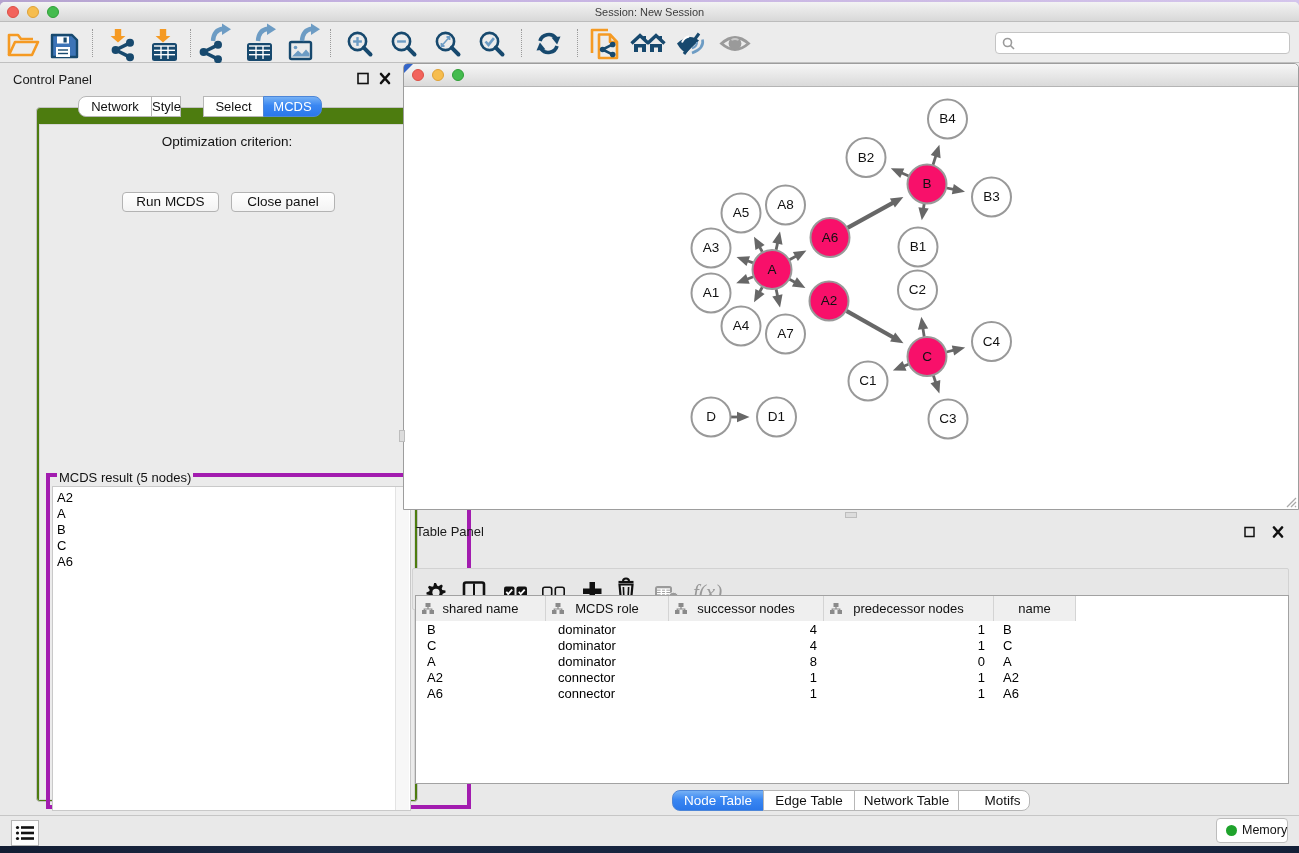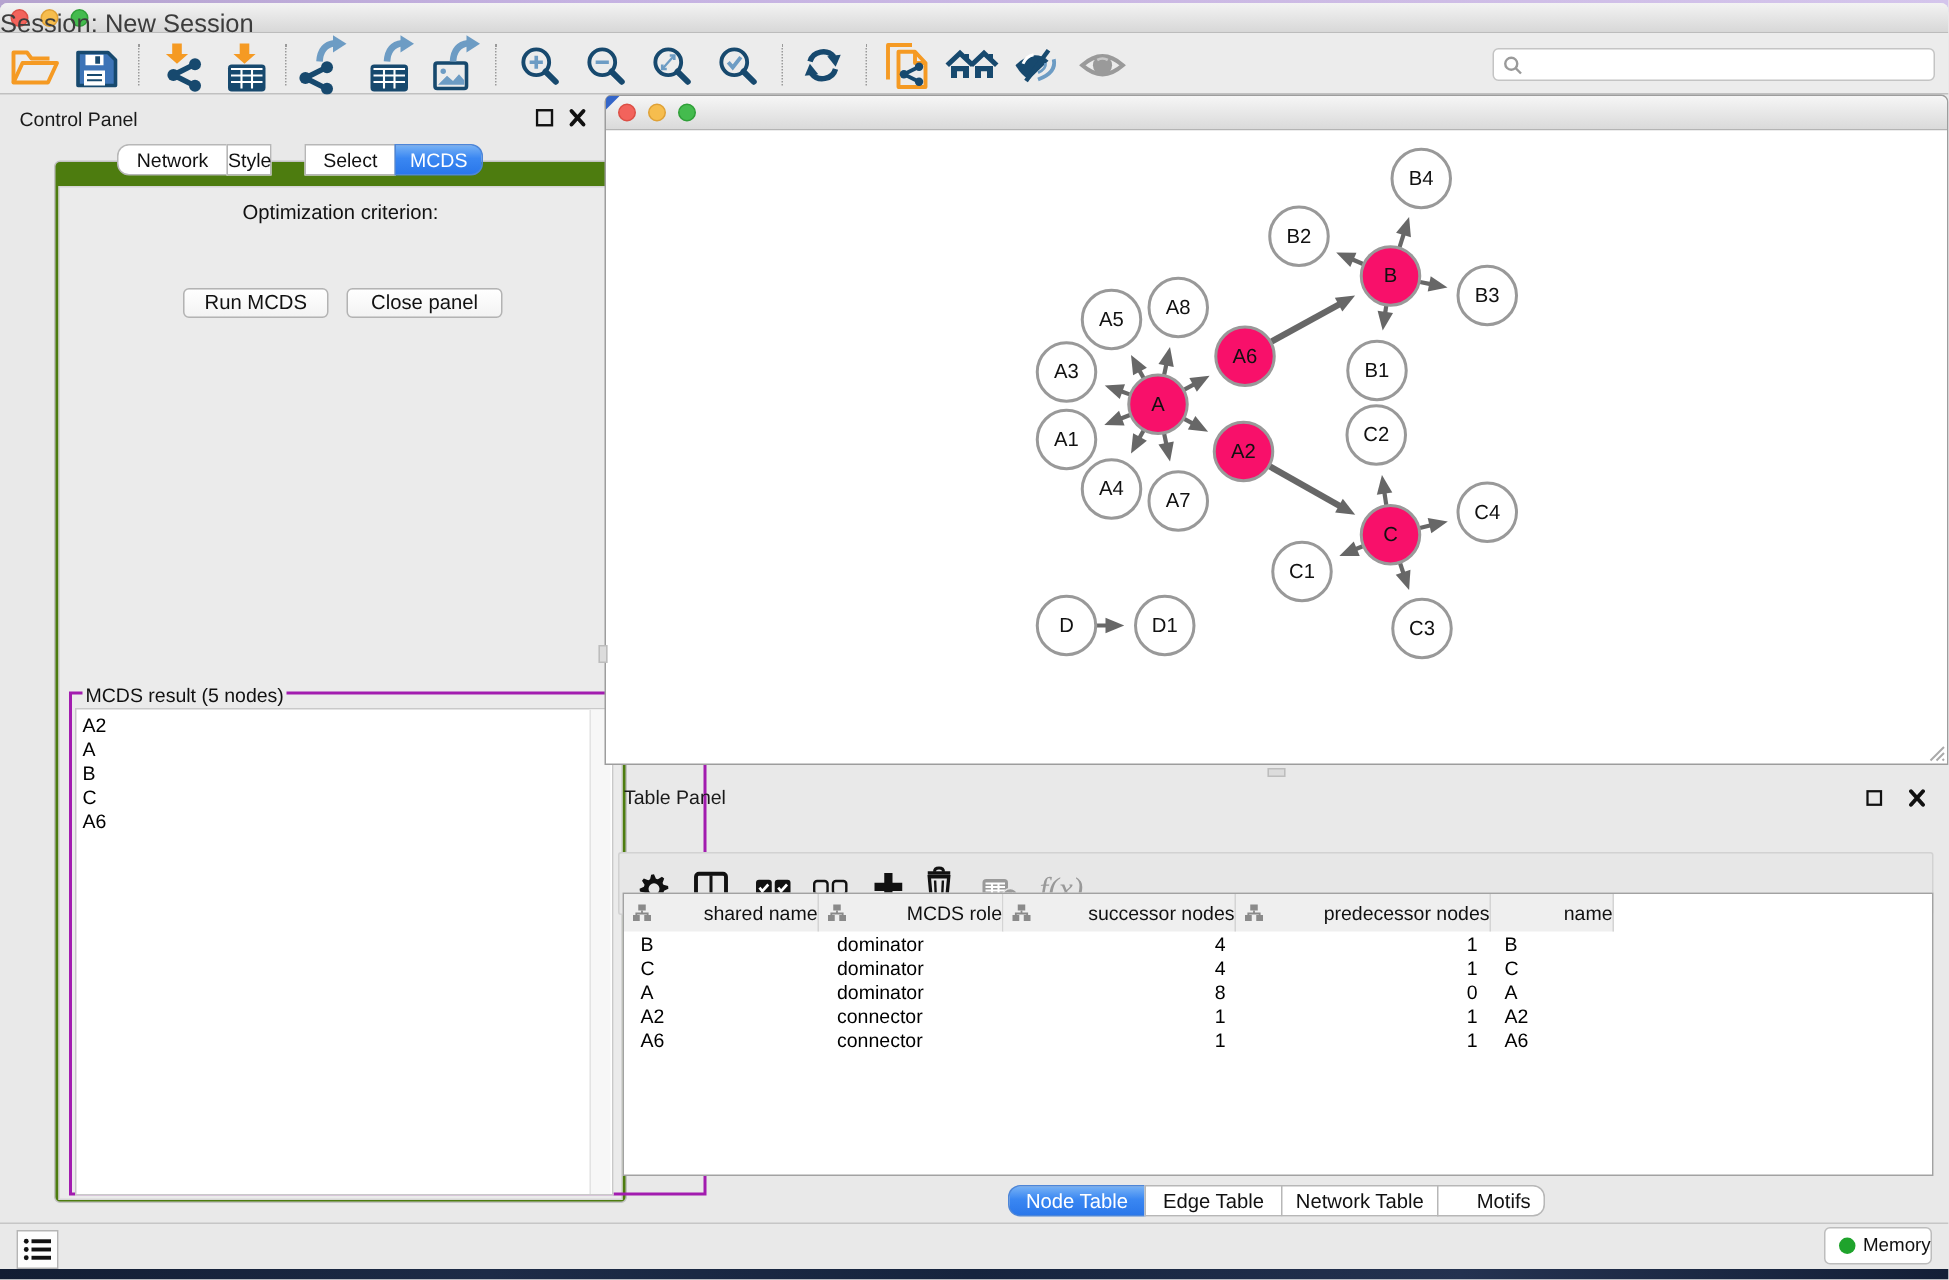--- a/index.html
+++ b/index.html
@@ -7,21 +7,21 @@
   body { font-family:"Liberation Sans",sans-serif; background:#e9e9e9; position:relative; }
   .abs { position:absolute; }
   .deskTop { left:0; top:0; width:1299px; height:8px;
      background:linear-gradient(90deg,#b5a3cf,#c5b2e2 30%,#cdbbe5 70%,#d4c5ec); }
   .deskBot { left:0; top:846px; width:1299px; height:7px;
      background:linear-gradient(90deg,#121d33,#1d2b47 25%,#16243e 50%,#243250 75%,#131f37); }
   .appwin { left:0; top:2px; width:1299px; height:844px; background:#e9e9e9;
      border-radius:5px 5px 0 0; }
   .titlebar { left:0; top:2px; width:1299px; height:20px; border-radius:5px 5px 0 0;
      background:linear-gradient(#f3f3f3,#d8d8d8); border-bottom:1px solid #bcbcbc; }
-  .titletxt { width:100%; top:4px; text-align:left; font-size:17px; color:#3c3c3c; }
+  .titletxt { width:100%; top:4px; text-align:center; font-size:11px; color:#3c3c3c; }
   .tl { border-radius:50%; width:12px; height:12px; top:4px; }
   .toolbar { left:0; top:22px; width:1299px; height:41px; background:#ececec;
      border-bottom:1px solid #c0c0c0; }
   .tsep { top:7px; width:0; height:28px; border-left:1px dotted #9a9a9a; }
   .searchbox { left:995px; top:10px; width:295px; height:22px; background:#fff;
      border:1px solid #c4c4c4; border-radius:4px; }
 
   
   .cpHead { left:13px; top:72px; font-size:13px; color:#1a1a1a; }
   .tabbar { top:96px; height:21px; z-index:5; }
@@ -33,39 +33,39 @@
   .cpInner { left:2px; top:16px; width:376px; height:676px; background:#ebebeb;
      border:1px solid #d6d6d6; }
   .combo { left:32px; top:33px; width:311px; height:22px; background:#fff;
      border:1px solid #b9b9b9; border-radius:4px; font-size:13.5px; color:#111;
      line-height:20px; text-align:center; }
   .comboBtn { right:-1px; top:-1px; width:19px; height:22px; border-radius:4px;
      background:linear-gradient(#7db5f7,#3c88f2 50%,#2d79ec);
      border:1px solid #4d86d8; }
   .btn { position:absolute; height:20px; background:linear-gradient(#ffffff,#f3f3f3); border:1px solid #b3b3b3;
      border-radius:4px; font-size:13.5px; color:#111; text-align:center; line-height:18px; }
-  .fieldset { left:6px; top:336px; width:425px; height:336px; border:2px solid #a21caf; }
+  .fieldset { left:6px; top:348px; width:425px; height:336px; border:4px solid #a21caf; }
   .legend { left:7px; top:-7px; background:#ebebeb; font-size:13px; color:#111; padding:0 2px; }
   .mcdsList { left:2px; top:9px; width:359px; height:325px; background:#fff; border:1px solid #c9c9c9; }
   .mcdsItem { position:absolute; left:4px; font-size:13px; color:#000; }
   .mcdsSb { right:1px; top:0; width:14px; height:323px; background:#f7f7f7; border-left:1px solid #e3e3e3; }
 
   
   .netwin { left:403px; top:63px; width:896px; height:447px; background:#fff;
      border:1px solid #9d9d9d; border-radius:5px 5px 0 0; }
   .nettitle { left:0; top:0; width:894px; height:23px; border-radius:5px 5px 0 0;
      background:linear-gradient(#f6f6f6,#dadada); border-bottom:1px solid #b4b4b4; }
 
   
   .tpHead { left:416px; top:524px; font-size:13px; color:#1a1a1a; }
   .tpToolbar { left:412px; top:548px; width:877px; height:42px; background:#e7e7e7;
      border:1px solid #d2d2d2; border-radius:2px;margin-top:20px; }
   .tbl { left:415px; top:595px; width:874px; height:189px; background:#fff; border:1px solid #a2a2a2; }
   .th { position:absolute; top:0; height:25px; background:#efefef; border-right:1px solid #d4d4d4;
-     font-size:13px; color:#111; text-align:right; line-height:25px; }
+     font-size:13px; color:#111; text-align:center; line-height:25px; }
   .td { position:absolute; font-size:13px; color:#000; height:16px; line-height:16px; }
   .btabs { top:790px; height:21px; }
   .btab { position:absolute; top:0; height:21px; background:#fff; border:1px solid #b7b7b7;
      font-size:13.5px; color:#111; text-align:center; line-height:19px; }
 
   
   .statusline { left:0; top:815px; width:1299px; height:0; border-top:1px solid #c6c6c6; }
   .memBtn { left:1216px; top:818px; width:72px; height:25px; background:#fff;
      border:1px solid #bdbdbd; border-radius:4px; font-size:12.5px; color:#111; }
   .listBtn { left:11px; top:820px; width:28px; height:26px; background:#fdfdfd;

